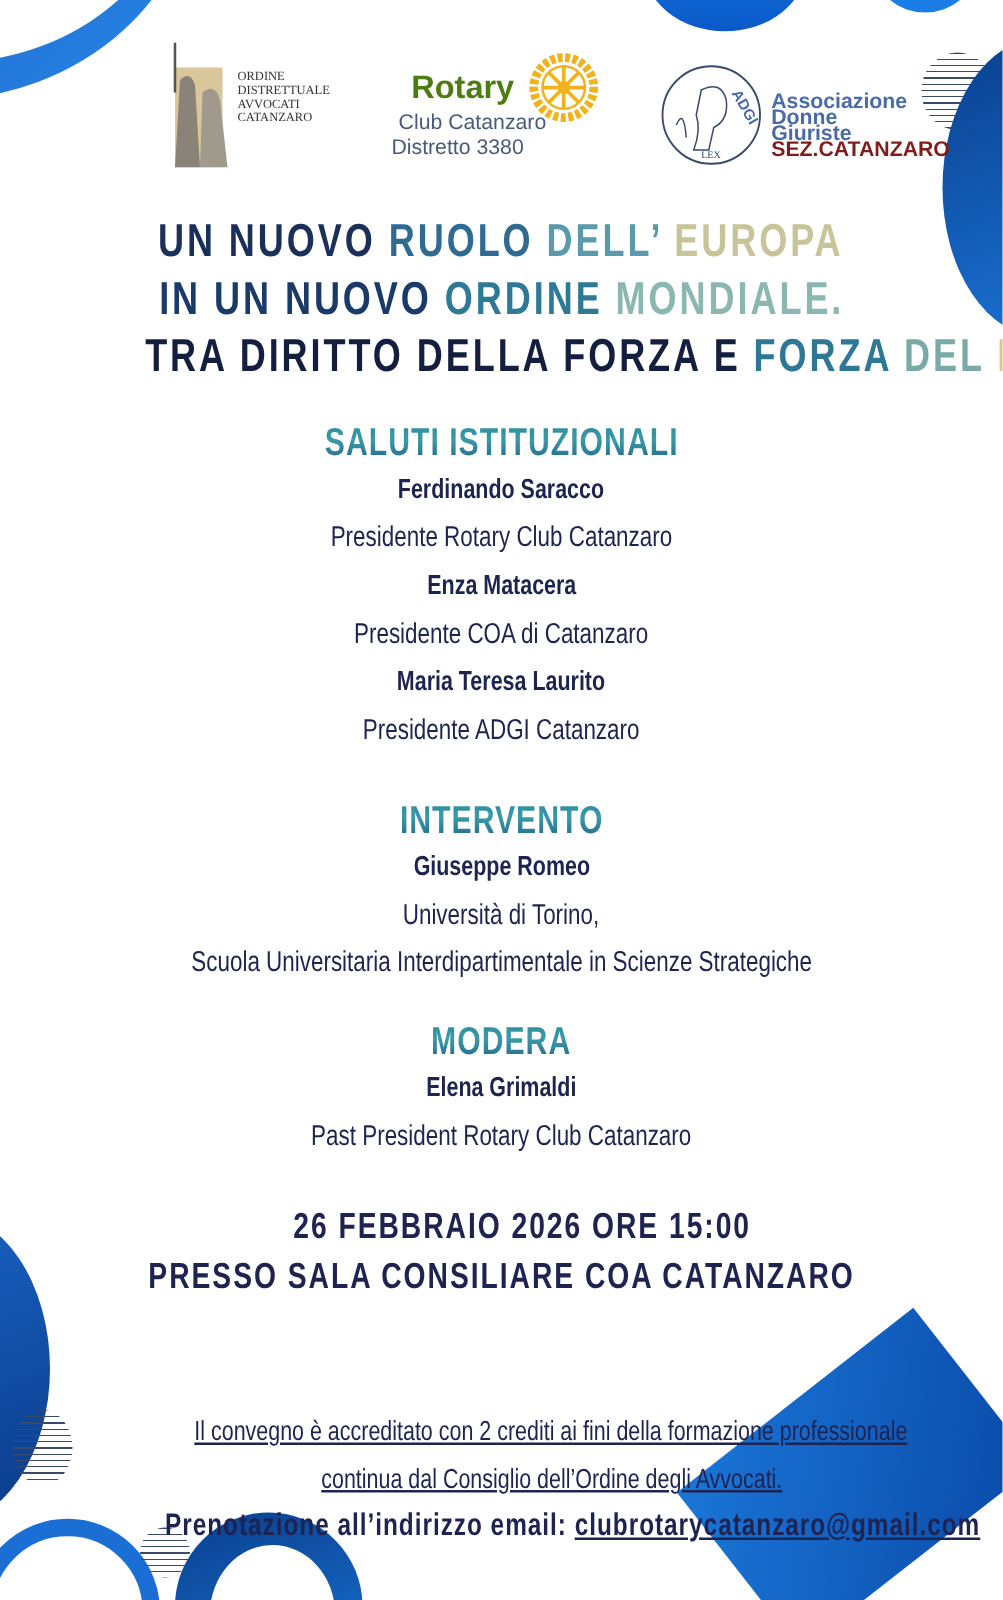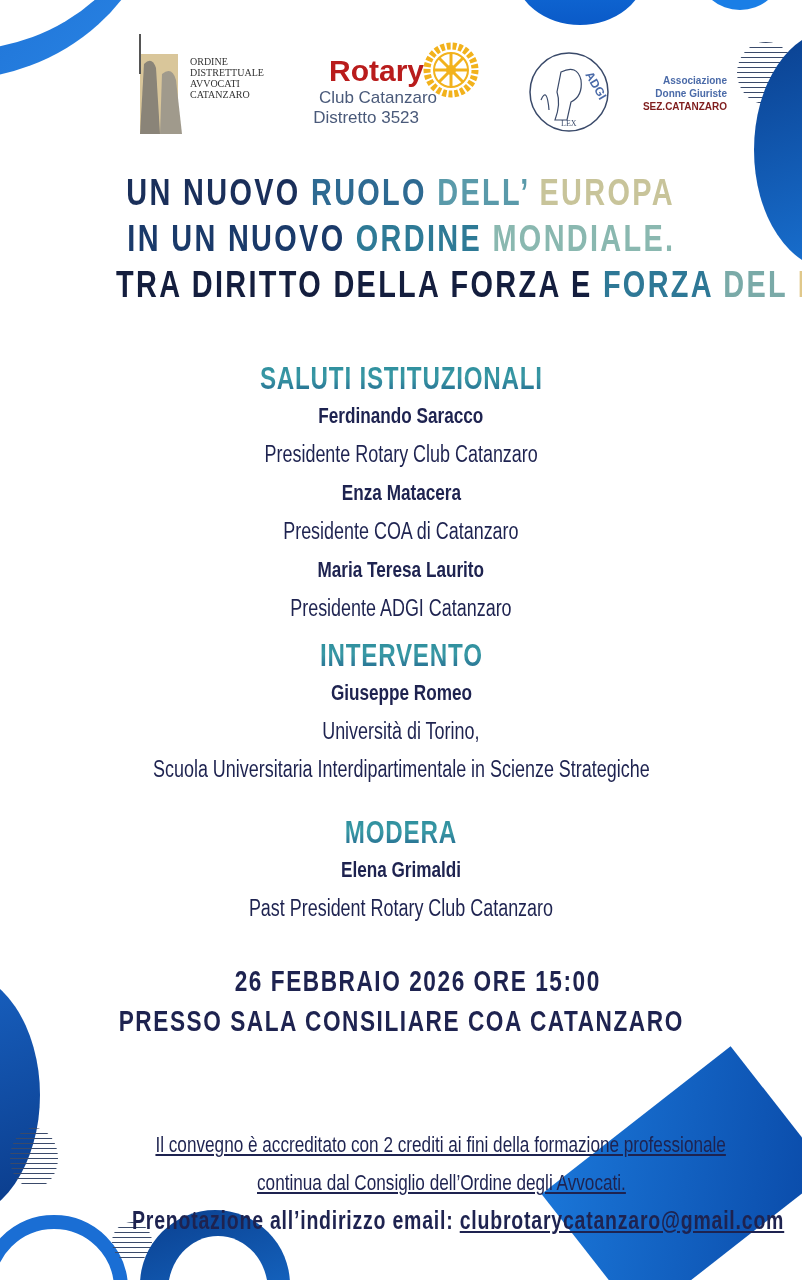--- a/index.html
+++ b/index.html
@@ -44,60 +44,60 @@
     </svg>
     <div style="position:absolute;left:56px;top:22px;font-family:'Liberation Serif',serif;font-size:10px;line-height:11px;color:#333;">
       <div>ORDINE</div>
       <div>DISTRETTUALE</div>
       <div>AVVOCATI</div>
       <div>CATANZARO</div>
     </div>
   </div>
 
   <div style="position:absolute;left:295px;top:8px;width:200px;height:100px;">
-    <div style="position:absolute;left:34px;top:16px;font-weight:bold;font-size:30px;color:#b91c1c;">Rotary</div>
+    <div style="position:absolute;left:34px;top:16px;font-weight:bold;font-size:26px;color:#4d7c0f;">Rotary</div>
     <svg width="56" height="56" viewBox="0 0 56 56" style="position:absolute;left:128px;top:4px;">
       <circle cx="28" cy="28" r="24" fill="none" stroke="#f2b21c" stroke-width="7" stroke-dasharray="4 2"></circle>
       <circle cx="28" cy="28" r="17" fill="none" stroke="#f2b21c" stroke-width="2"></circle>
       <circle cx="28" cy="28" r="5" fill="#f2b21c"></circle>
       <g stroke="#f2b21c" stroke-width="3">
           <line x1="28" y1="11" x2="28" y2="45"></line>
           <line x1="11" y1="28" x2="45" y2="28"></line>
           <line x1="16" y1="16" x2="40" y2="40"></line>
           <line x1="40" y1="16" x2="16" y2="40"></line>
         </g>
     </svg>
     <div style="position:absolute;left:12px;top:50px;width:130px;text-align:right;font-size:17px;color:#4a5a7a;">Club Catanzaro</div>
-    <div style="position:absolute;left:0;top:70px;width:124px;text-align:right;font-size:17px;color:#4a5a7a;">Distretto 3523</div>
+    <div style="position:absolute;left:0;top:70px;width:124px;text-align:right;font-size:17px;color:#4a5a7a;">Distretto 3380</div>
   </div>
 
   <div style="position:absolute;left:527px;top:20px;width:210px;height:85px;">
     <svg width="84" height="84" viewBox="0 0 84 84" style="position:absolute;left:0;top:0;">
       <circle cx="42" cy="42" r="39" fill="none" stroke="#3a4a6a" stroke-width="1.5"></circle>
       <path d="M34 22 Q50 14 54 30 Q56 46 44 52 L40 70 L28 70 Q34 54 30 42 Z" fill="none" stroke="#3a4a6a" stroke-width="1.2"></path>
       <path d="M14 50 Q20 36 22 60" fill="none" stroke="#3a4a6a" stroke-width="1.2"></path>
       <text x="56" y="28" font-size="12" font-weight="bold" fill="#4a6aa8" transform="rotate(60 60 28)" font-family="Liberation Sans, sans-serif">ADGI</text>
       <text x="34" y="76" font-size="8" fill="#3a4a6a" font-family="Liberation Serif, serif">LEX</text>
     </svg>
-    <div style="position:absolute;left:90px;top:24px;font-weight:bold;font-size:10px;line-height:13px;color:#4a6aa8;text-align:right;width:110px;">
+    <div style="position:absolute;left:90px;top:24px;font-weight:bold;font-size:17px;line-height:13px;color:#4a6aa8;text-align:left;width:110px;">
       <div>Associazione</div>
       <div>Donne Giuriste</div>
       <div style="color:#7f1d1d;">SEZ.CATANZARO</div>
     </div>
   </div>
 </div>
 
 <div class="center" style="top:172px;">
   <div style="height:46px;"><span class="cond title-line" id="tl0"><span style="color: rgb(26, 47, 90);">UN NUOVO </span><span style="color: rgb(46, 106, 146);">RUOLO </span><span style="color: rgb(90, 154, 170);">DELL’ </span><span style="color: rgb(200, 196, 154);">EUROPA</span></span></div>
   <div style="height:46px;"><span class="cond title-line" id="tl1"><span style="color: rgb(26, 58, 106);">IN UN NUOVO </span><span style="color: rgb(46, 122, 150);">ORDINE </span><span style="color: rgb(138, 184, 176);">MONDIALE.</span></span></div>
   <div style="height:46px;"><span class="cond title-line" id="tl2"><span style="color: rgb(20, 30, 62);">TRA DIRITTO DELLA FORZA E </span><span style="color: rgb(46, 120, 150);">FORZA </span><span style="color: rgb(122, 170, 168);">DEL </span><span style="color: rgb(224, 200, 138);">DIRITTO.</span></span></div>
 </div>
 
 <div class="center" style="top:336px;">
-  <div style="height:42px;margin-top:25px;"><span class="cond sec-head">SALUTI ISTITUZIONALI</span></div>
+  <div style="height:42px;"><span class="cond sec-head">SALUTI ISTITUZIONALI</span></div>
   <div style="height:38px;"><span class="cond name">Ferdinando Saracco</span></div>
   <div style="height:39px;"><span class="cond role">Presidente Rotary Club Catanzaro</span></div>
   <div style="height:38px;"><span class="cond name">Enza Matacera</span></div>
   <div style="height:39px;"><span class="cond role">Presidente COA di Catanzaro</span></div>
   <div style="height:38px;"><span class="cond name">Maria Teresa Laurito</span></div>
   <div style="height:39px;"><span class="cond role">Presidente ADGI Catanzaro</span></div>
 </div>
 
 <div class="center" style="top:638px;">
   <div style="height:42px;"><span class="cond sec-head">INTERVENTO</span></div>

